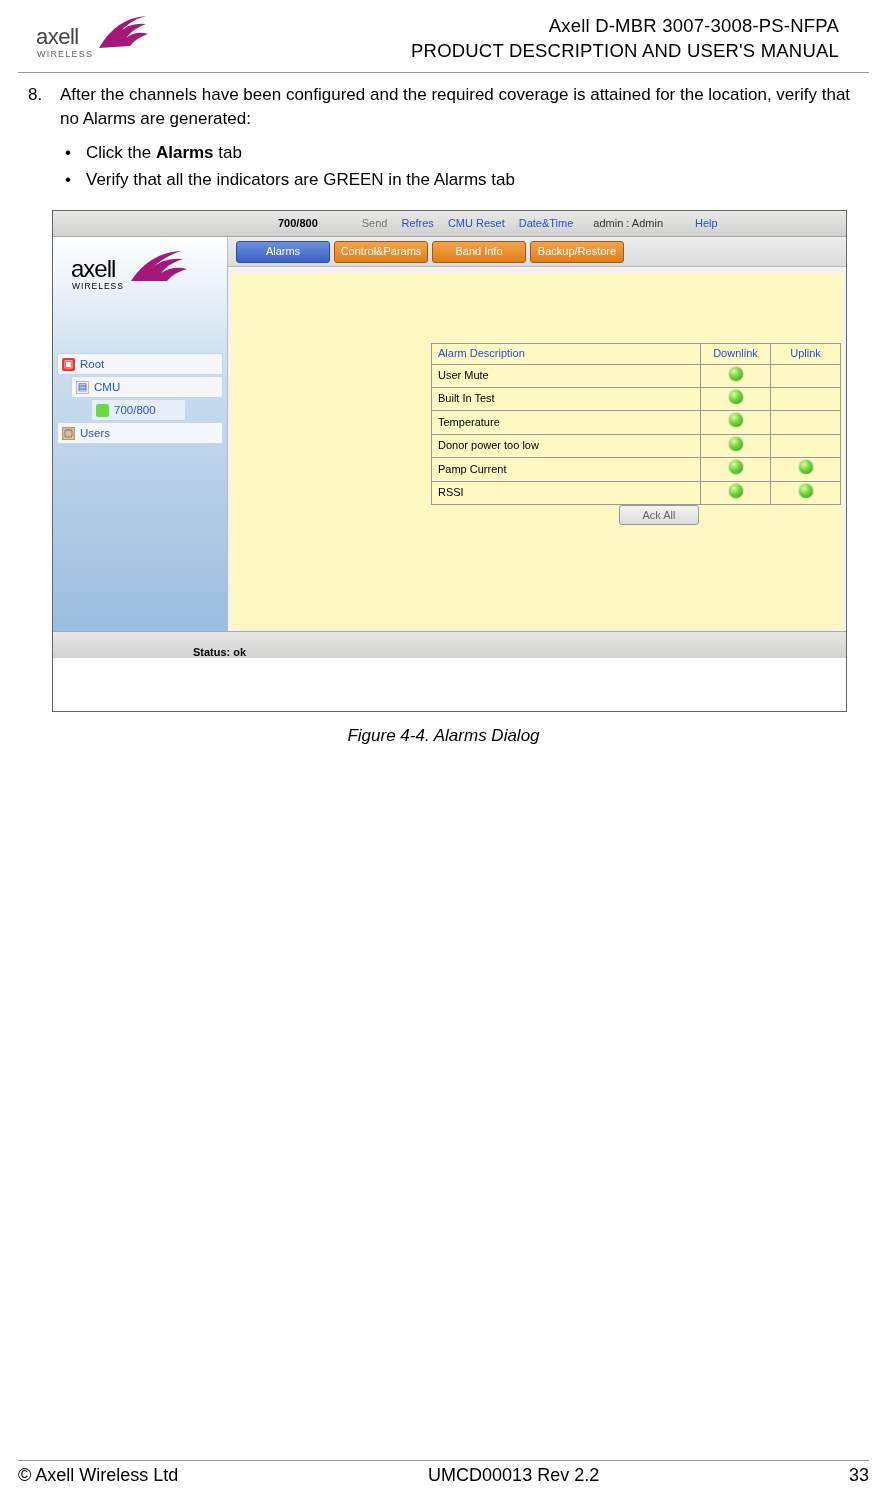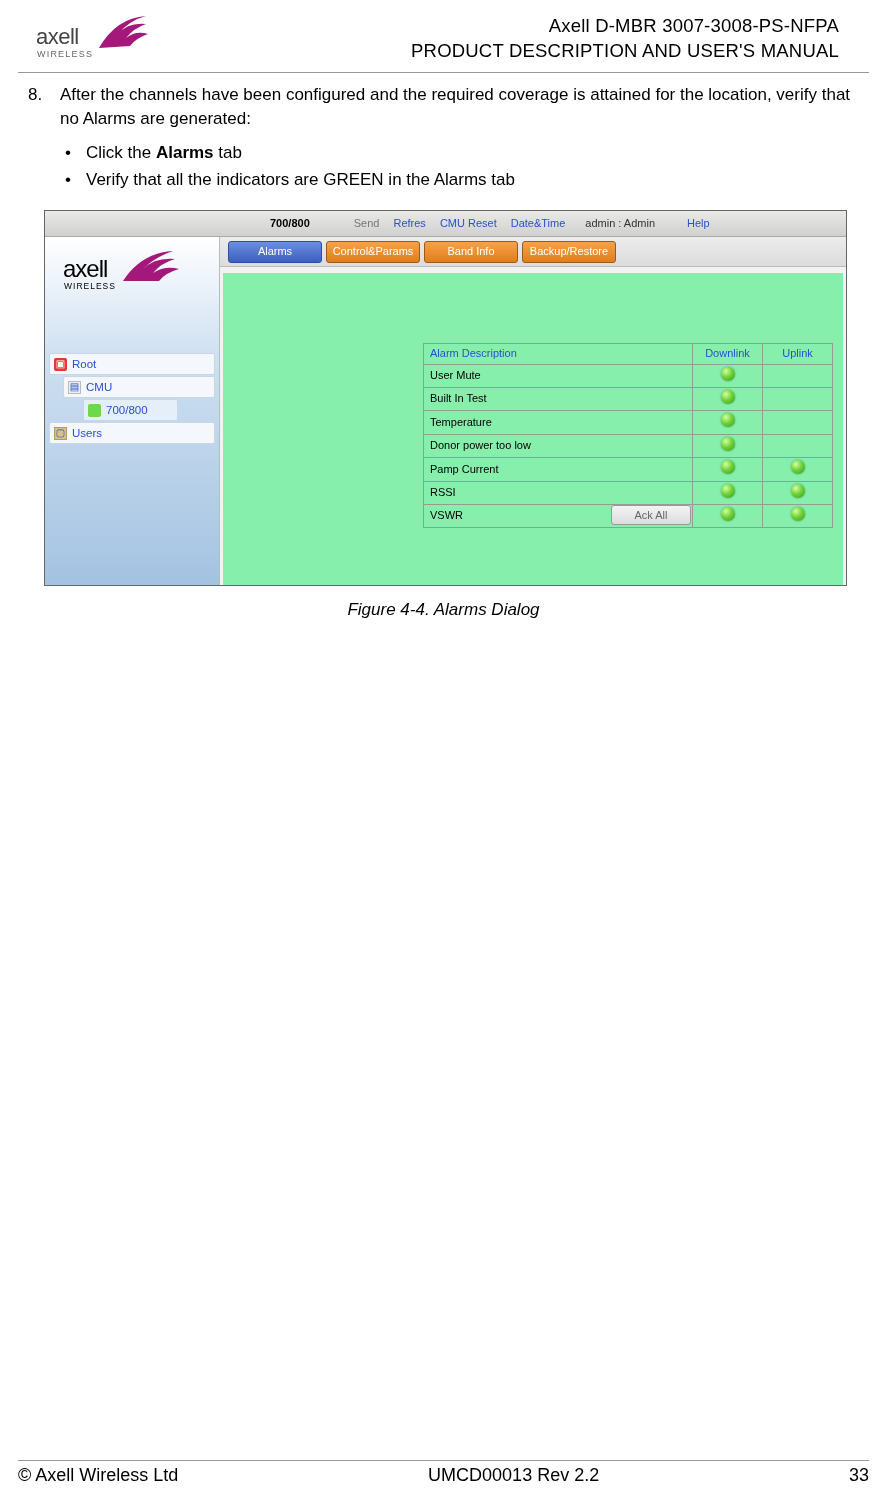--- a/index.html
+++ b/index.html
@@ -34,22 +34,22 @@
   .step-row { display: flex; gap: 10px; }
   .step-num { min-width: 22px; }
   .step-text { flex: 1; }
   .bullets { padding: 6px 0 10px 34px; }
   .bullets .bl { display: flex; gap: 12px; margin: 4px 0; }
   .bullets .bl span.dot { min-width: 12px; text-align: center; }
 
   
   .ui-frame {
     border: 1.5px solid #666;
-    margin: 4px 12px 0 16px;
-    height: 376px;
+    margin: 4px 12px 0 24px;
+    height: 502px;
     position: relative;
     overflow: hidden;
   }
   .ui-top-grad {
     height: 26px;
     background: linear-gradient(#e9e9e8,#d0d0cf);
     border-bottom: 1px solid #aaa;
     position: relative;
   }
   .ui-top-grad .titlebar {
@@ -111,21 +111,21 @@
     border: 1px solid #9a5a1d;
     background: linear-gradient(#f6a24a,#e07e1b);
   }
   .tab.active {
     border-color:#2a4da8;
     background: linear-gradient(#6e8fdd,#3a5fc0);
   }
   .content-white {
     position: absolute;
     left: 3px; right: 3px; top: 36px; bottom: 2px;
-    background: #86efac;
+    background: #fef9c3;
   }
   .alarm-table {
     position: absolute;
     left: 200px; top: 70px;
     width: 410px;
     border: 1px solid #888;
     border-collapse: collapse;
     font-size: 11px;
   }
   .alarm-table th, .alarm-table td {
@@ -295,25 +295,20 @@
                 <tr>
                   <td>Pamp Current</td>
                   <td class="c"><span class="led"></span></td>
                   <td class="c"><span class="led"></span></td>
                 </tr>
                 <tr>
                   <td>RSSI</td>
                   <td class="c"><span class="led"></span></td>
                   <td class="c"><span class="led"></span></td>
                 </tr>
-                <tr>
-                  <td>VSWR</td>
-                  <td class="c"><span class="led"></span></td>
-                  <td class="c"><span class="led"></span></td>
-                </tr>
               </tbody>
           </table>
           <button class="ack-btn">Ack All</button>
         </div>
       </div>
     </div>
 
     <div class="status-bar">
       <b>Status: </b><b>ok</b>
     </div>

